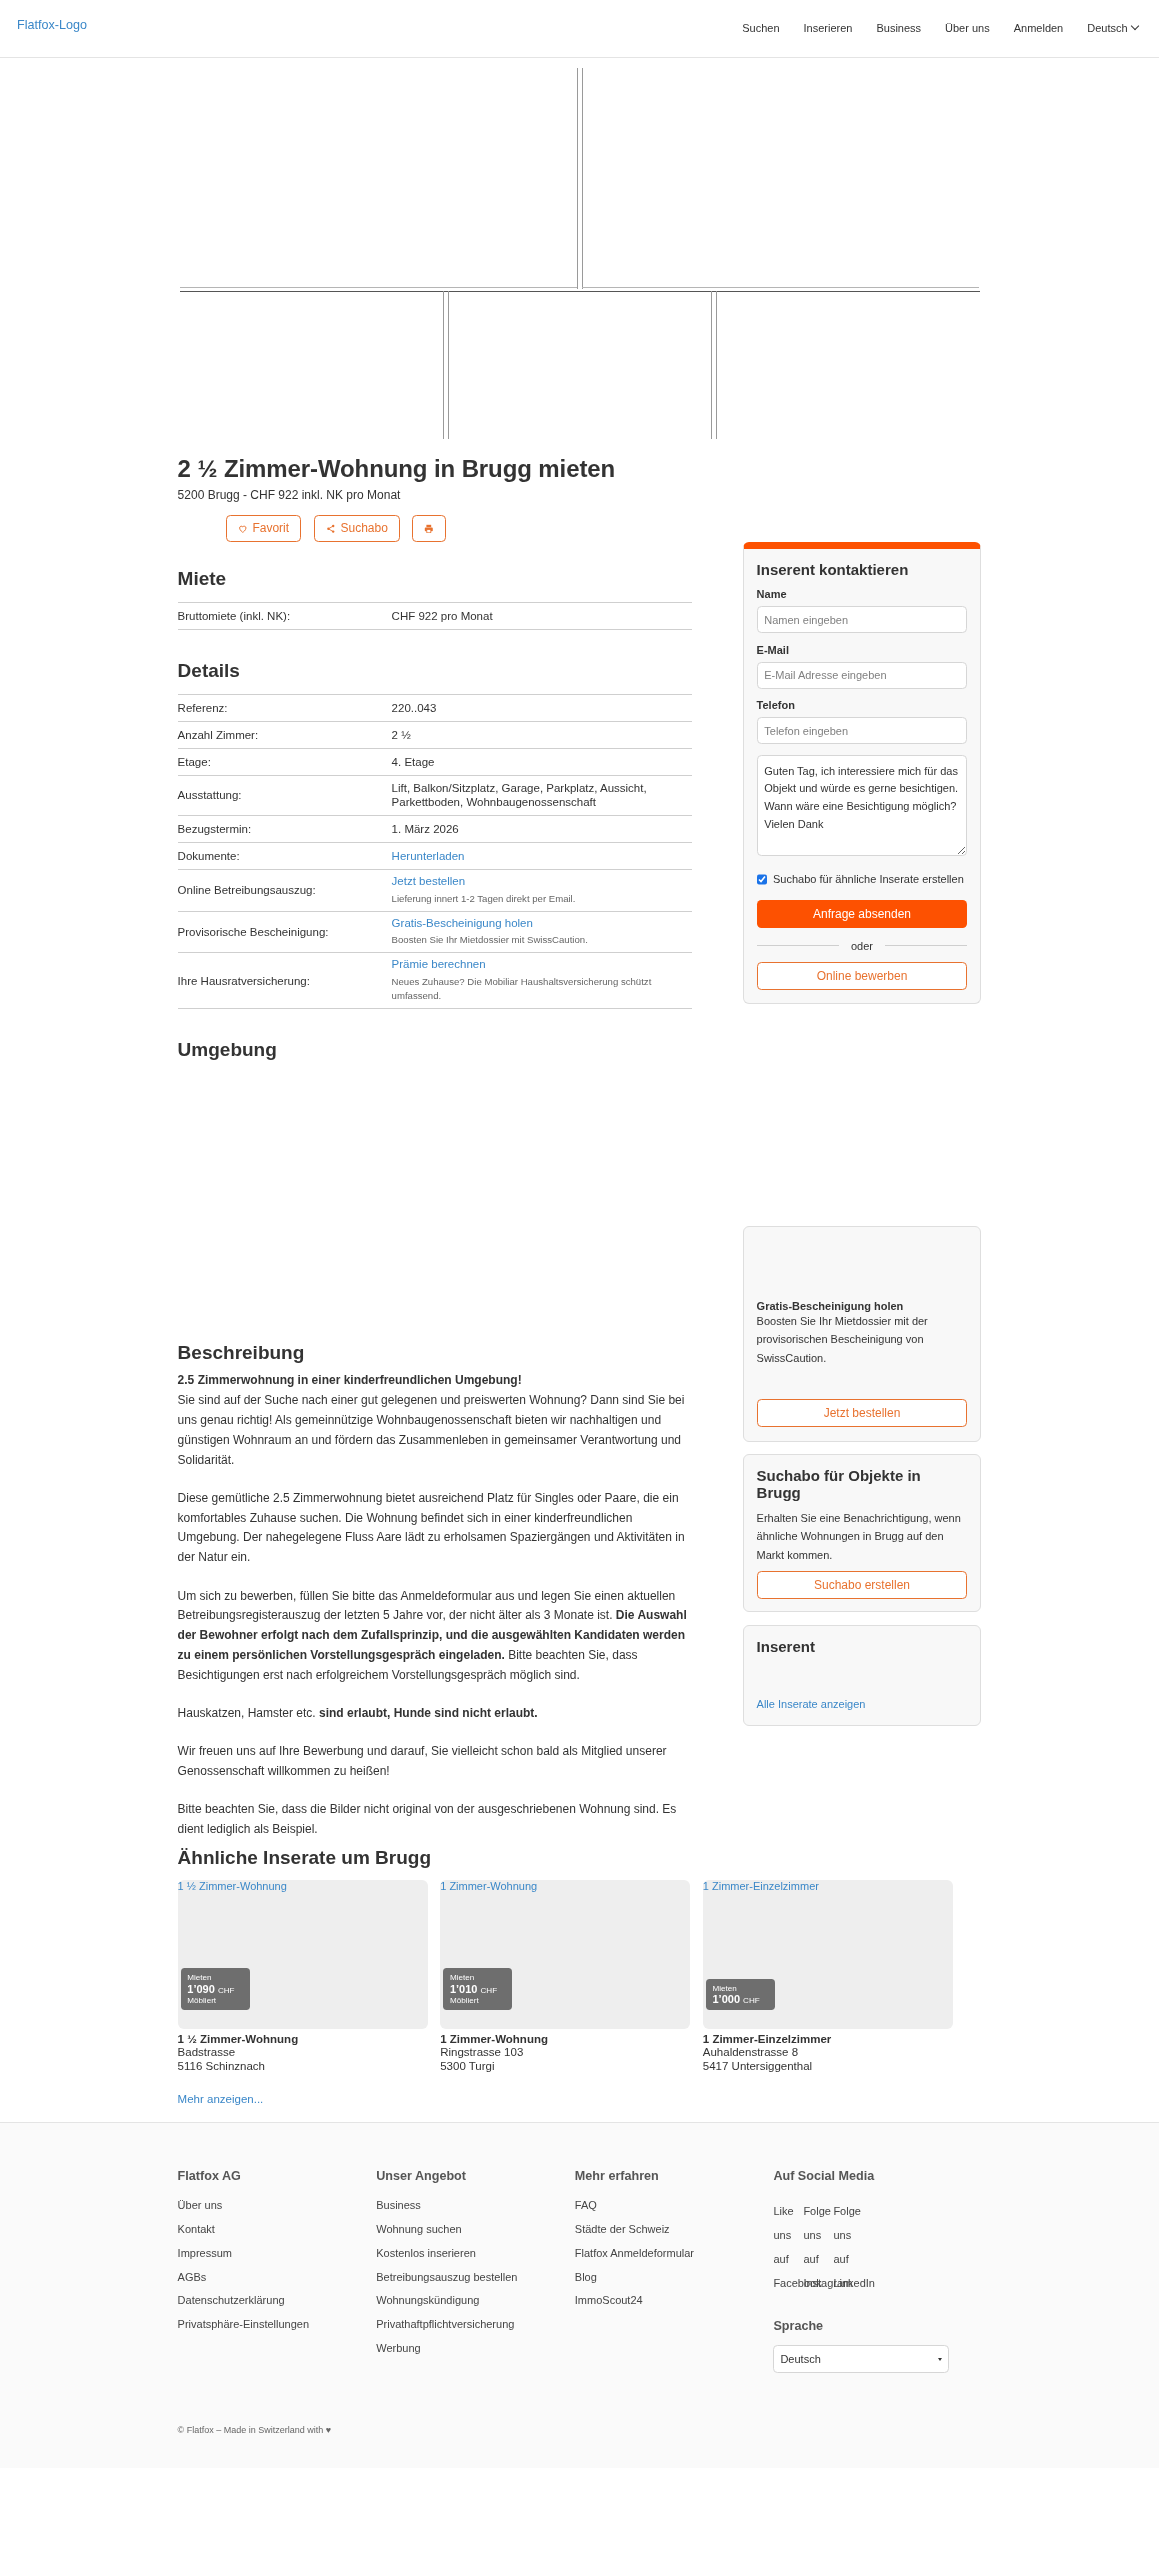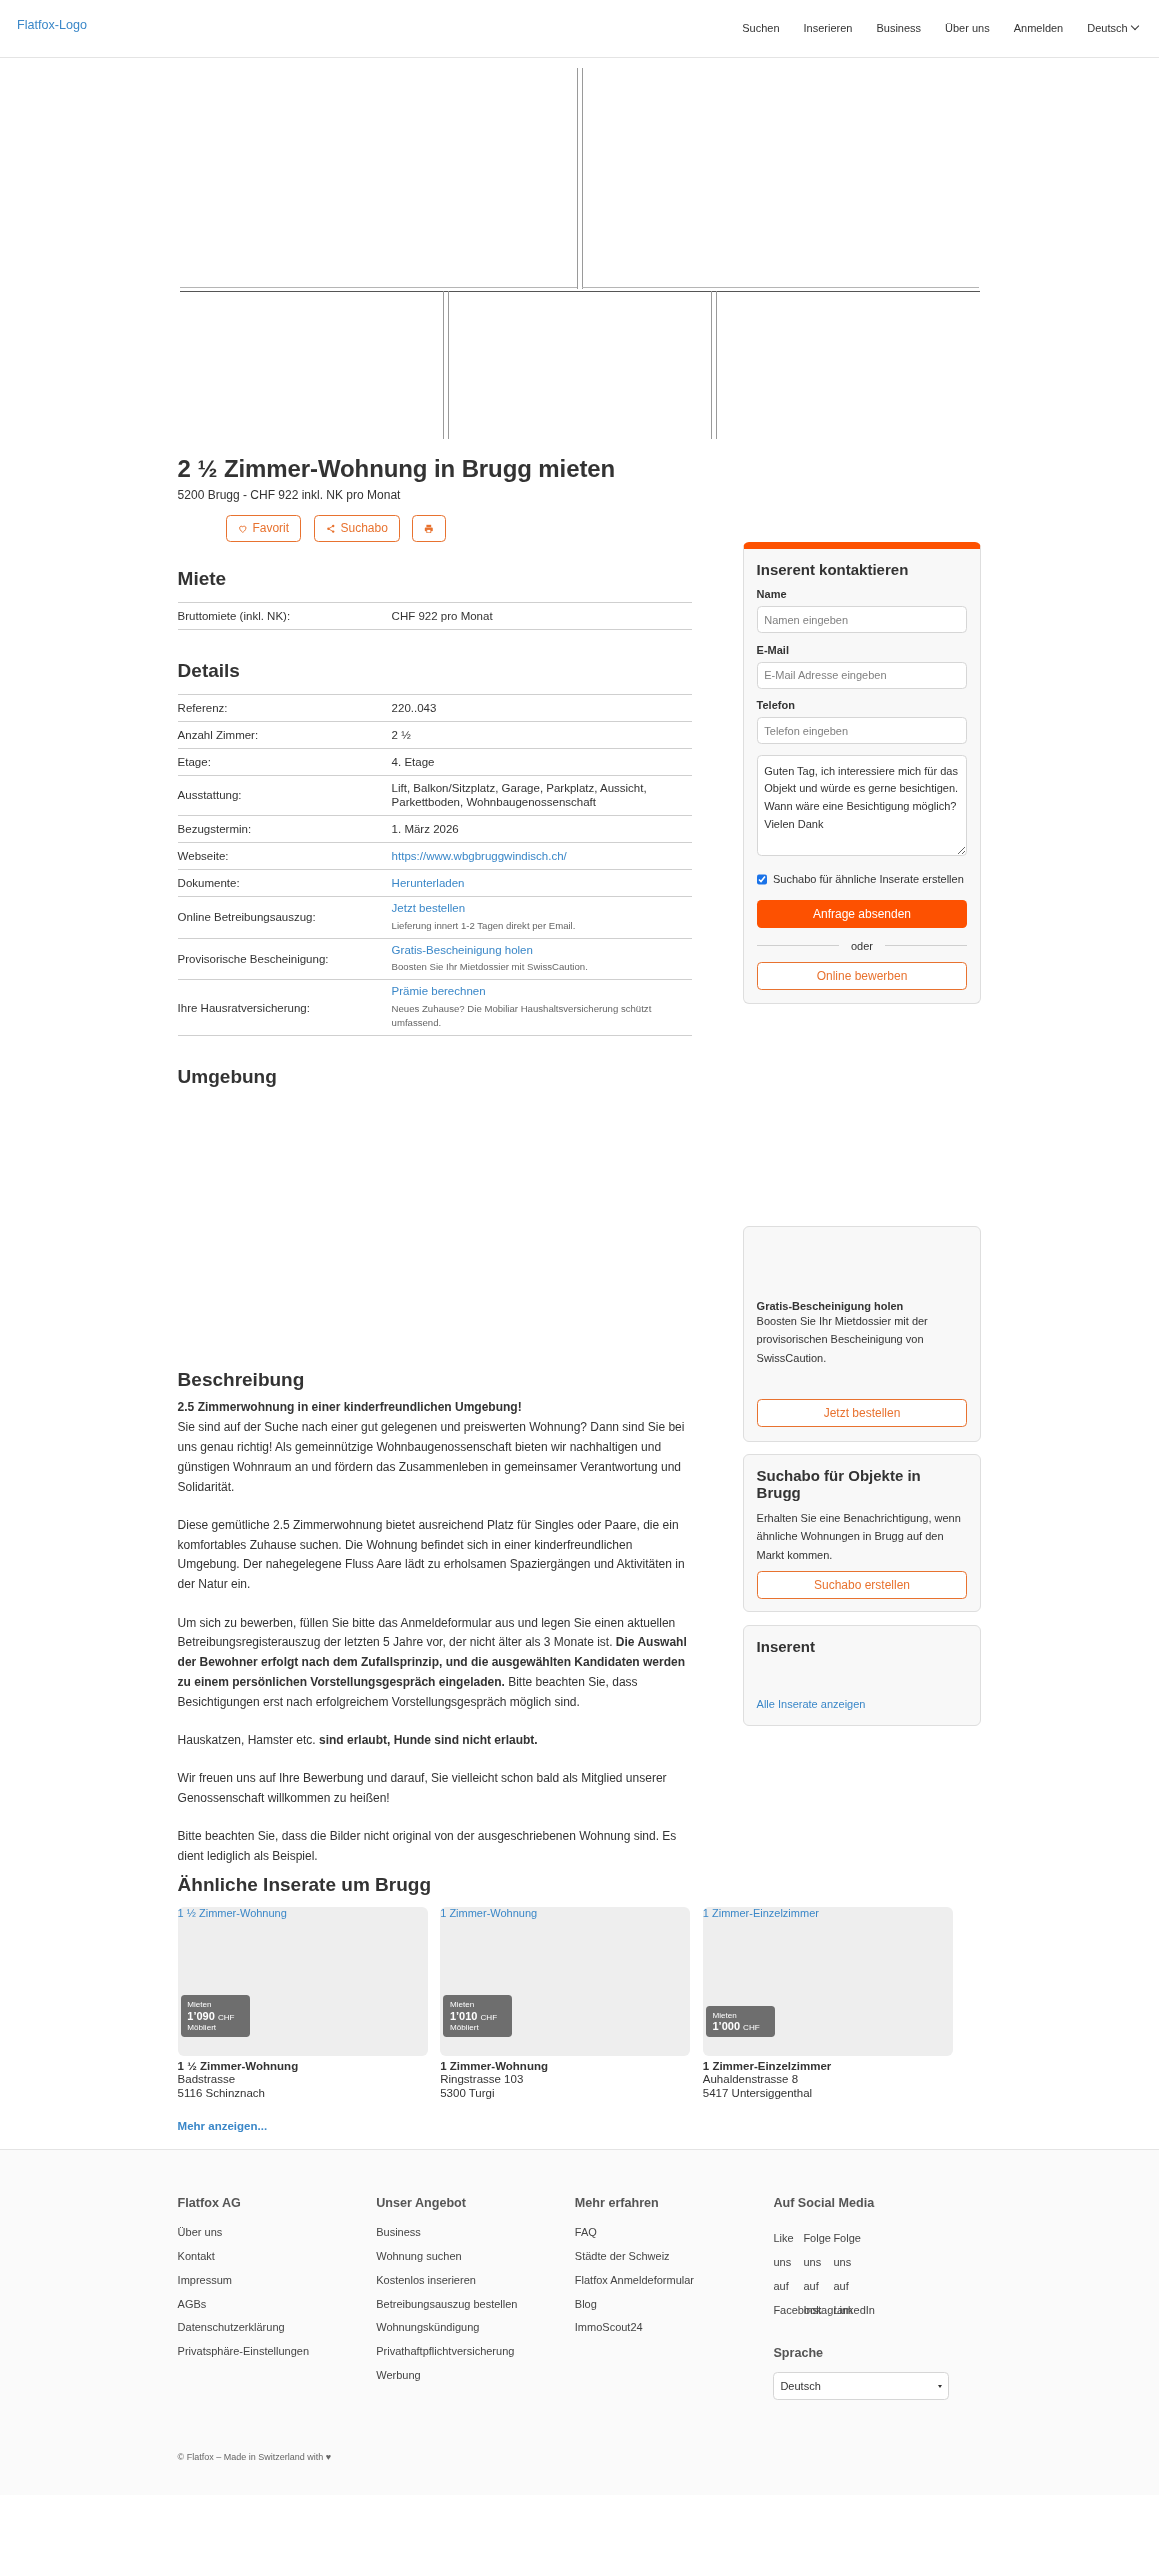--- a/index.html
+++ b/index.html
@@ -81,21 +81,21 @@
   .sim-card { width: 250px; }
   .sim-img { height: 149px; background: #eeeeee; border-radius: 6px; position: relative; }
   .sim-img .top-link { position: absolute; left: 0; top: 0; font-size: 11px; color: #3a87c8; }
   .price-badge { position: absolute; left: 3px; bottom: 19px; background: #6e6e6e; border-radius: 3.7px; color: #fff; padding: 5.2px 6.7px 4.4px; min-width: 69px; }
   .price-badge .pl { font-size: 8.1px; }
   .price-badge .pv { font-size: 11px; font-weight: 700; margin-top: 0.7px; }
   .price-badge .pv span { font-size: 8.1px; font-weight: 400; }
   .price-badge .pm { font-size: 8.1px; margin-top: 1.5px; }
   .sim-title { font-weight: 700; font-size: 11.5px; margin-top: 3.7px; }
   .sim-line { font-size: 11.5px; line-height: 1.3; }
-  .more-link { display: inline-block; margin-top: 18.5px; font-size: 11.5px; font-weight: bold; }
+  .more-link { display: inline-block; margin-top: 18.5px; font-size: 11.5px; }
 
   
   .footer { background: #fafafa; border-top: 1.5px solid #e4e4e4; margin-top: 16.3px; height: 346px; }
   .foot-inner { width: 784px; margin: 0 auto; display: flex; padding-top: 46px; position: relative; }
   .fcol { width: 200px; margin-left: -10.4px; }
   .fcol + .fcol { margin-left: 0; }
   .fcol h4 { font-size: 12.6px; color: #555; font-weight: 700; }
   .fcol .fl { display: block; font-size: 11px; color: #444; margin-top: 10.4px; line-height: 13.3px; }
   .fcol .fl:first-of-type { margin-top: 16.3px; }
   .social { display: flex; gap: 0; margin-top: 16.3px; }
@@ -193,24 +193,20 @@
         </div>
         <div class="tr tall">
           <div class="k">Ausstattung:</div>
           <div class="v">Lift, Balkon/Sitzplatz, Garage, Parkplatz, Aussicht, Parkettboden, Wohnbaugenossenschaft</div>
         </div>
         <div class="tr">
           <div class="k">Bezugstermin:</div>
           <div class="v">1. März 2026</div>
         </div>
         <div class="tr">
-          <div class="k">Webseite:</div>
-          <div class="v"><a>https://www.wbgbruggwindisch.ch/</a></div>
-        </div>
-        <div class="tr">
           <div class="k">Dokumente:</div>
           <div class="v"><a>Herunterladen</a></div>
         </div>
         <div class="tr tall">
           <div class="k">Online Betreibungsauszug:</div>
           <div class="v">
             <a>Jetzt bestellen</a>
             <div class="hint">Lieferung innert 1-2 Tagen direkt per Email.</div>
           </div>
         </div>

